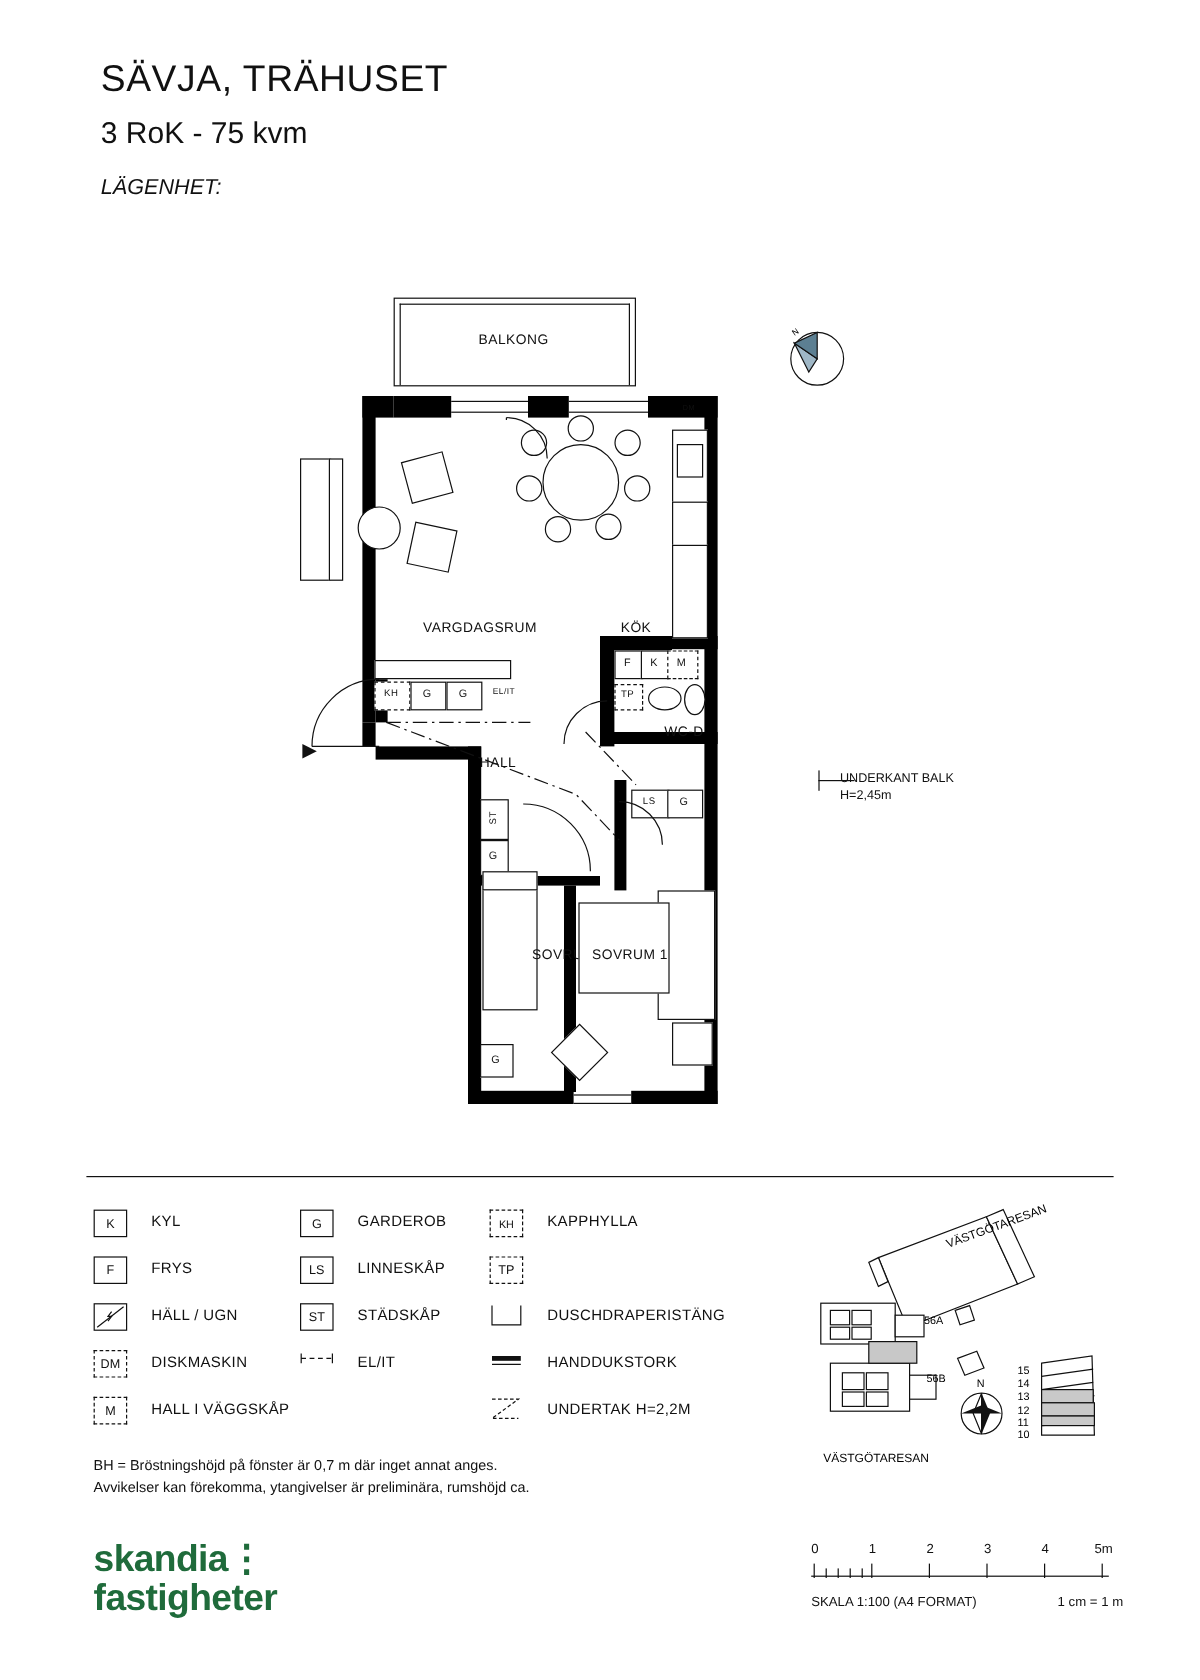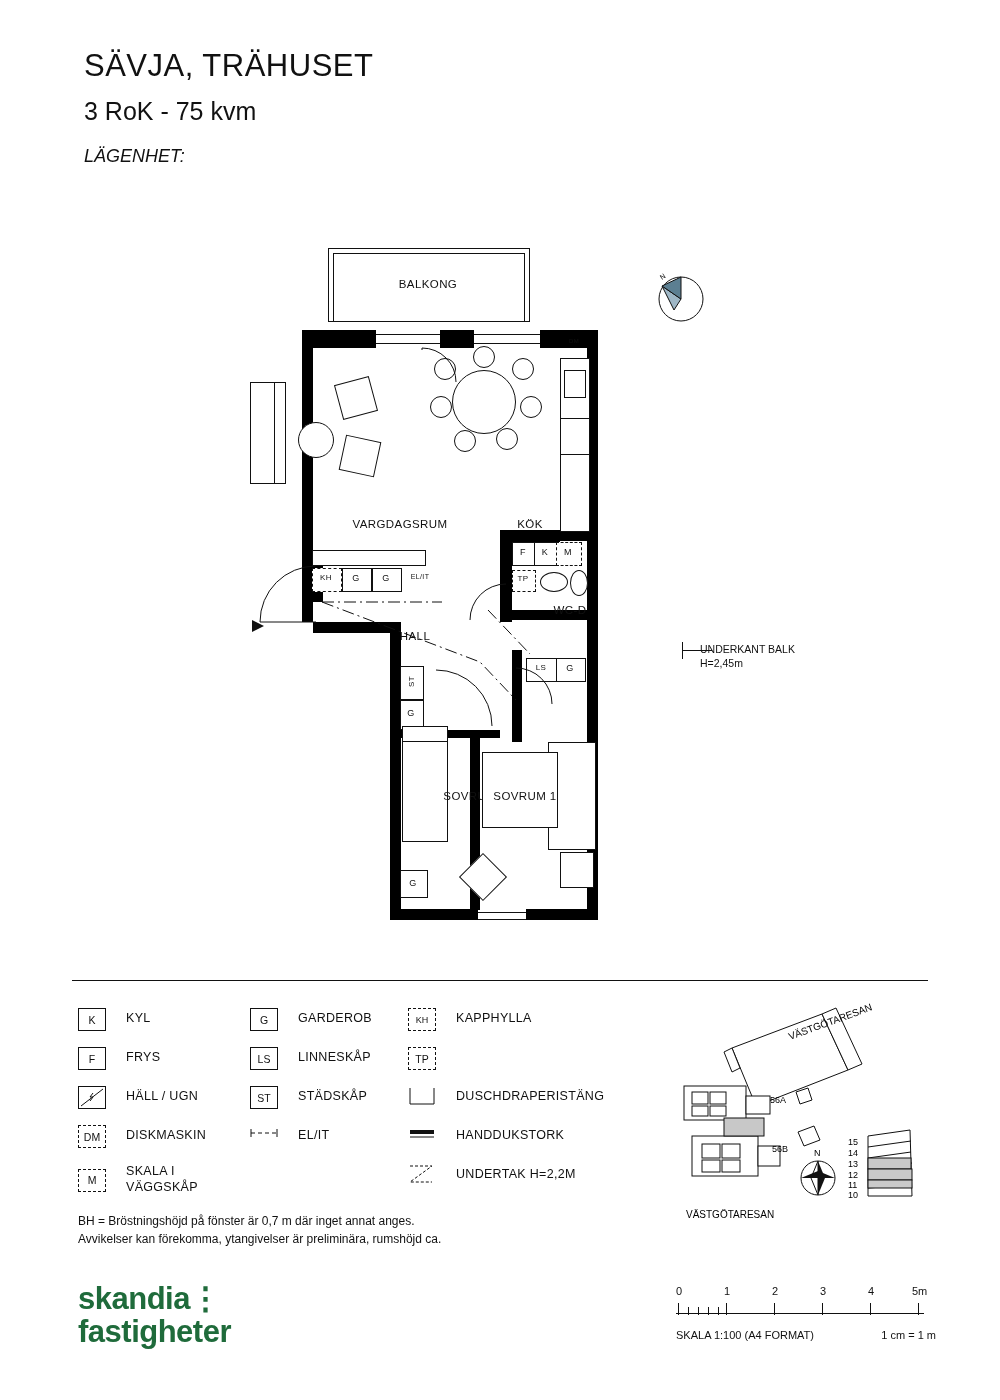--- a/index.html
+++ b/index.html
@@ -267,21 +267,21 @@
       <div class="lrow">
         <div class="lsym">
             <div class="boxd">DM</div>
           </div>
         <div class="ltxt">DISKMASKIN</div>
       </div>
       <div class="lrow">
         <div class="lsym">
             <div class="boxd">M</div>
           </div>
-        <div class="ltxt">SKALA I VÄGGSKÅP</div>
+        <div class="ltxt">HALL I VÄGGSKÅP</div>
       </div>
     </div>
 
     <div class="legcol c2">
       <div class="lrow">
         <div class="lsym">
             <div class="box">G</div>
           </div>
         <div class="ltxt">GARDEROB</div>
       </div>

